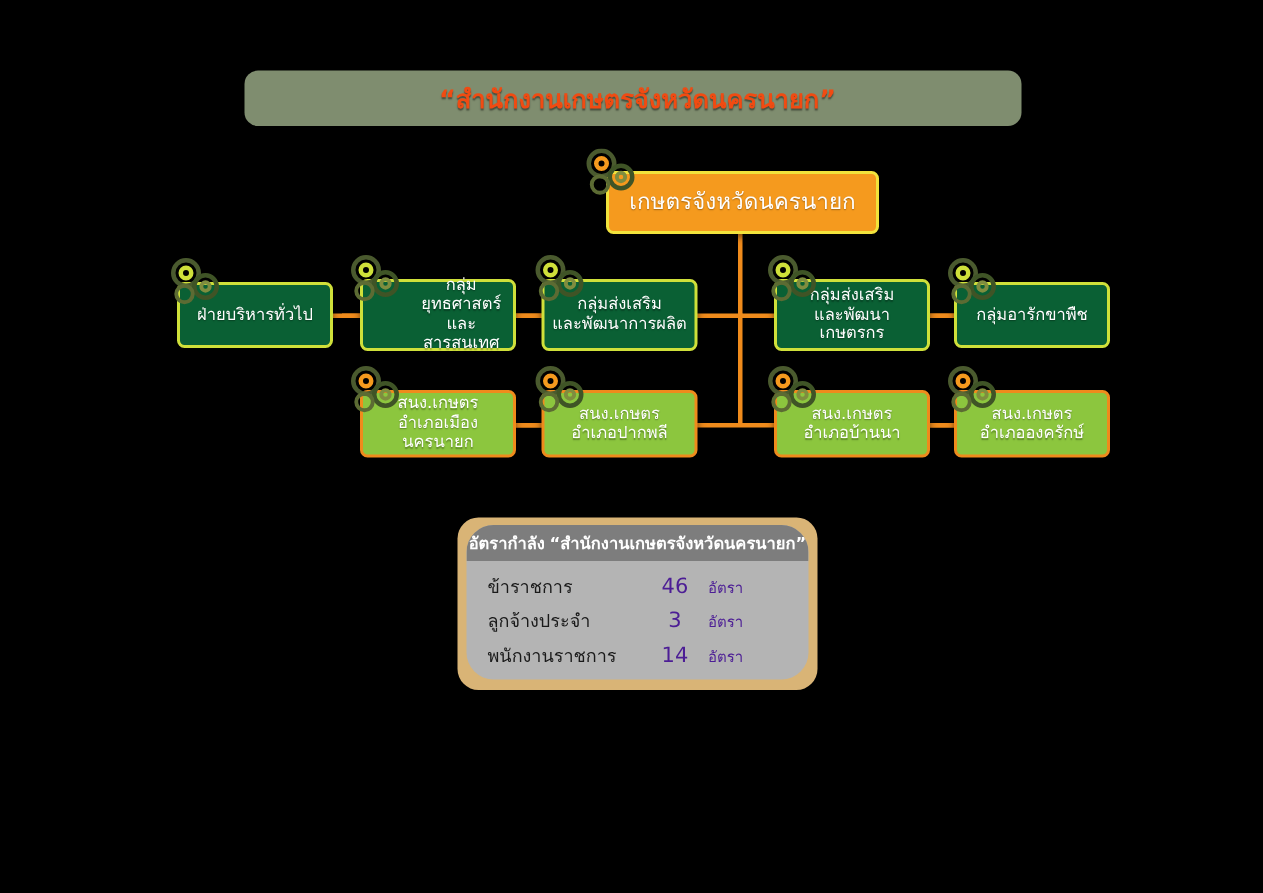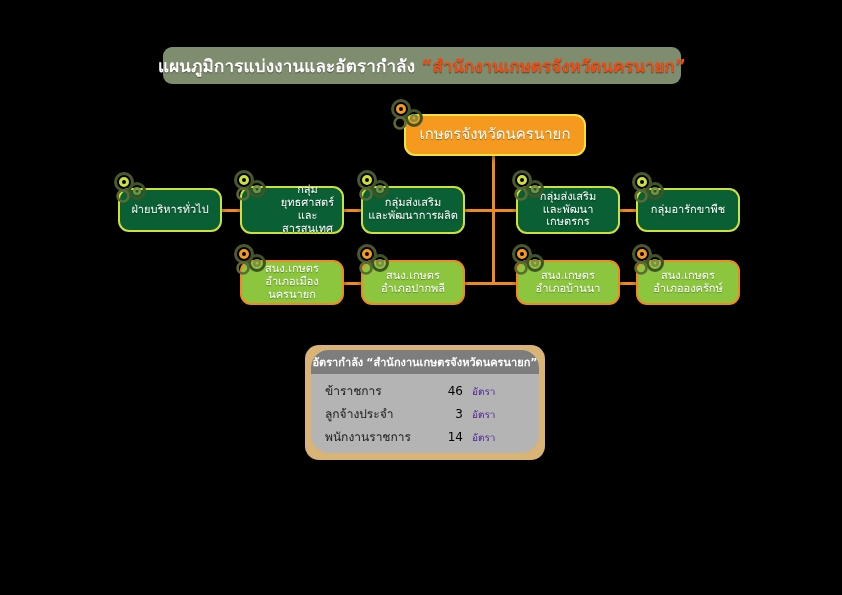--- a/index.html
+++ b/index.html
@@ -58,21 +58,21 @@
   
   .conn {
     position: absolute;
     background: #ef8b1c;
   }
 
   
   .node {
     position: absolute;
     box-sizing: border-box;
-    border-radius: 11px;
+    border-radius: 5px;
     display: flex;
     align-items: center;
     justify-content: center;
     text-align: center;
     color: #ffffff;
     line-height: 1.18;
     z-index: 5;
   }
   .node .lbl {
     display: block;
@@ -167,38 +167,37 @@
     margin-bottom: 4px;
   }
   .legend-row .r-label {
     width: 112px;
     color: #1a1a1a;
     font-size: 12px;
     text-align: left;
   }
   .legend-row .r-value {
     width: 26px;
-    color: #000000;
-    font-size: 12px;
-    text-align: right;
+    color: #4c1d95;
+    font-size: 14px;
+    text-align: center;
   }
   .legend-row .r-unit {
     color: #4c1d95;
     font-size: 10px;
     margin-left: 9px;
     text-align: right;
   }
 </style>
 </head>
 <body>
 
 <div id="stage">
 
   <div class="title-banner">
-    <span class="t-main">แผนภูมิการแบ่งงานและอัตรากำลัง</span>
     <span class="t-quote">“สำนักงานเกษตรจังหวัดนครนายก”</span>
   </div>
 
   <div class="conn" style="left:492px; top:155px; width:3px; height:55px;"></div>
 
   <div class="conn" style="left:228px; top:209px; width:412px; height:3px;"></div>
 
   <div class="conn" style="left:492px; top:209px; width:3px; height:75px;"></div>
 
   <div class="conn" style="left:334px; top:282px; width:306px; height:3px;"></div>

